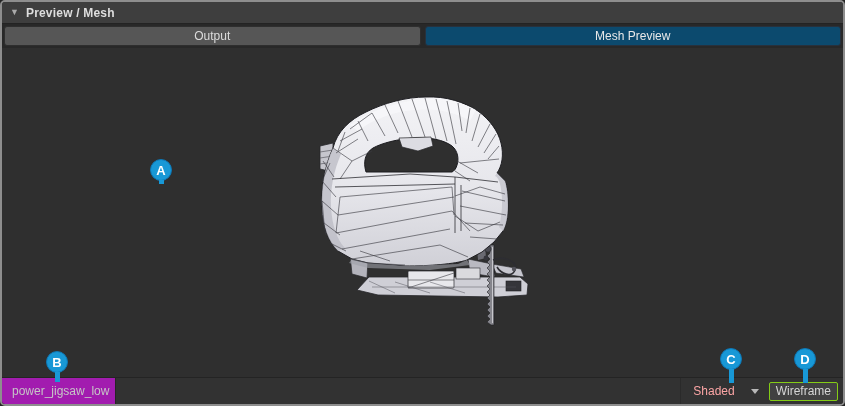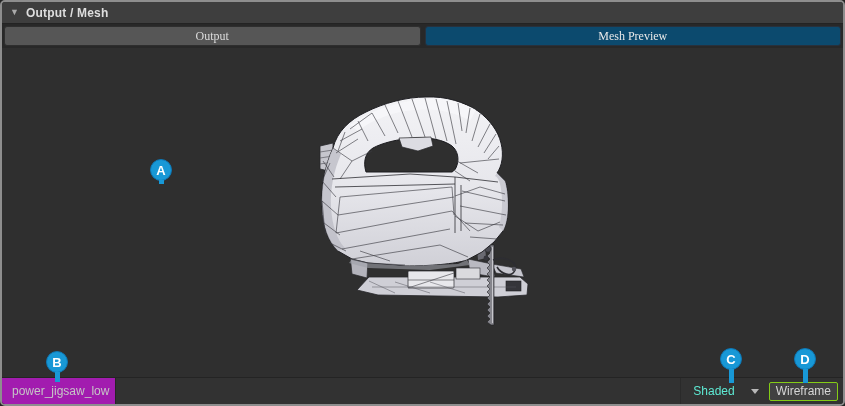--- a/index.html
+++ b/index.html
@@ -8,52 +8,52 @@
     border:2px solid #8e8e8e;border-radius:5px;background:#2f2f2f;
     overflow:hidden;display:flex;flex-direction:column;
   }
   
   .header{height:21px;flex:none;background:#3e3e3e;display:flex;align-items:center;padding:0 8px;gap:7px;}
   .foldout{color:#aaaaaa;font-size:9px;line-height:1;cursor:default;}
   .title{color:#dedede;font-size:12px;font-weight:bold;letter-spacing:.2px;}
   
   .tabbar{height:25px;flex:none;background:#282828;display:flex;gap:4px;padding:2px;box-sizing:border-box;border-top:1px solid #232323;}
   .tab{flex:1;background:#565656;border:1px solid #2e2e2e;border-radius:3px;color:#dcdcdc;
-       font-family:Liberation Serif, serif;font-size:12px;padding:0;cursor:pointer;}
+       font-family:Liberation Sans, sans-serif;font-size:12px;padding:0;cursor:pointer;}
   .tab.active{background:#0c4a6e;color:#e8e8e8;border-color:#27313d;}
   
   .viewport{flex:1;position:relative;background:#2f2f2f;overflow:hidden;}
   .viewport svg{position:absolute;left:0;top:0;width:841px;height:331px;display:block;}
   
   .statusbar{height:26px;flex:none;background:#323232;border-top:1px solid #242424;display:flex;align-items:center;font-size:12px;color:#c6c6c6;}
   .meshname{width:114px;align-self:stretch;display:flex;align-items:center;padding-left:10px;box-sizing:border-box;
             background:#a21caf;border-right:1px solid #262626;white-space:nowrap;overflow:hidden;}
   .spacer{flex:1;}
-  .shading{display:flex;align-items:center;gap:16px;align-self:stretch;padding:0 10px 0 12px;border-left:1px solid #2a2a2a;cursor:default;color:#5eead4;}
+  .shading{display:flex;align-items:center;gap:16px;align-self:stretch;padding:0 10px 0 12px;border-left:1px solid #2a2a2a;cursor:default;color:#fca5a5;}
   .arrow{width:0;height:0;border-left:4px solid transparent;border-right:4px solid transparent;border-top:5px solid #b8b8b8;}
   .wire{margin-right:5px;background:#414141;border:1px solid #84cc16;border-radius:2px;color:#d6d6d6;
         font-family:"Liberation Sans",sans-serif;font-size:12px;padding:1px 6px 2px;cursor:pointer;}
   
   .badge{position:absolute;display:flex;flex-direction:column;align-items:center;z-index:10;pointer-events:none;}
   .pin{width:22px;height:22px;border-radius:50%;background:#1898d6;border:1px solid #0d77b5;box-sizing:border-box;
        display:flex;align-items:center;justify-content:center;color:#ffffff;font-weight:bold;font-size:13px;}
   .stem{width:5px;background:#1898d6;margin-top:-1px;}
   .badge-a{left:150px;top:158px;} .badge-a .stem{height:4px;}
   .badge-b{left:44px;top:349px;}  .badge-b .stem{height:10px;}
   .badge-c{left:718px;top:346px;} .badge-c .stem{height:14px;}
   .badge-d{left:792px;top:346px;} .badge-d .stem{height:14px;}
 </style>
 </head>
 <body>
 
 <div class="frame">
 
   <div class="header">
     <span class="foldout">▼</span>
-    <span class="title">Output / Mesh</span>
+    <span class="title">Preview / Mesh</span>
   </div>
 
   <div class="tabbar">
     <button class="tab">Output</button>
     <button class="tab active">Mesh Preview</button>
   </div>
 
   <div class="viewport">
     <svg viewBox="2 47 841 331">
       <defs>

